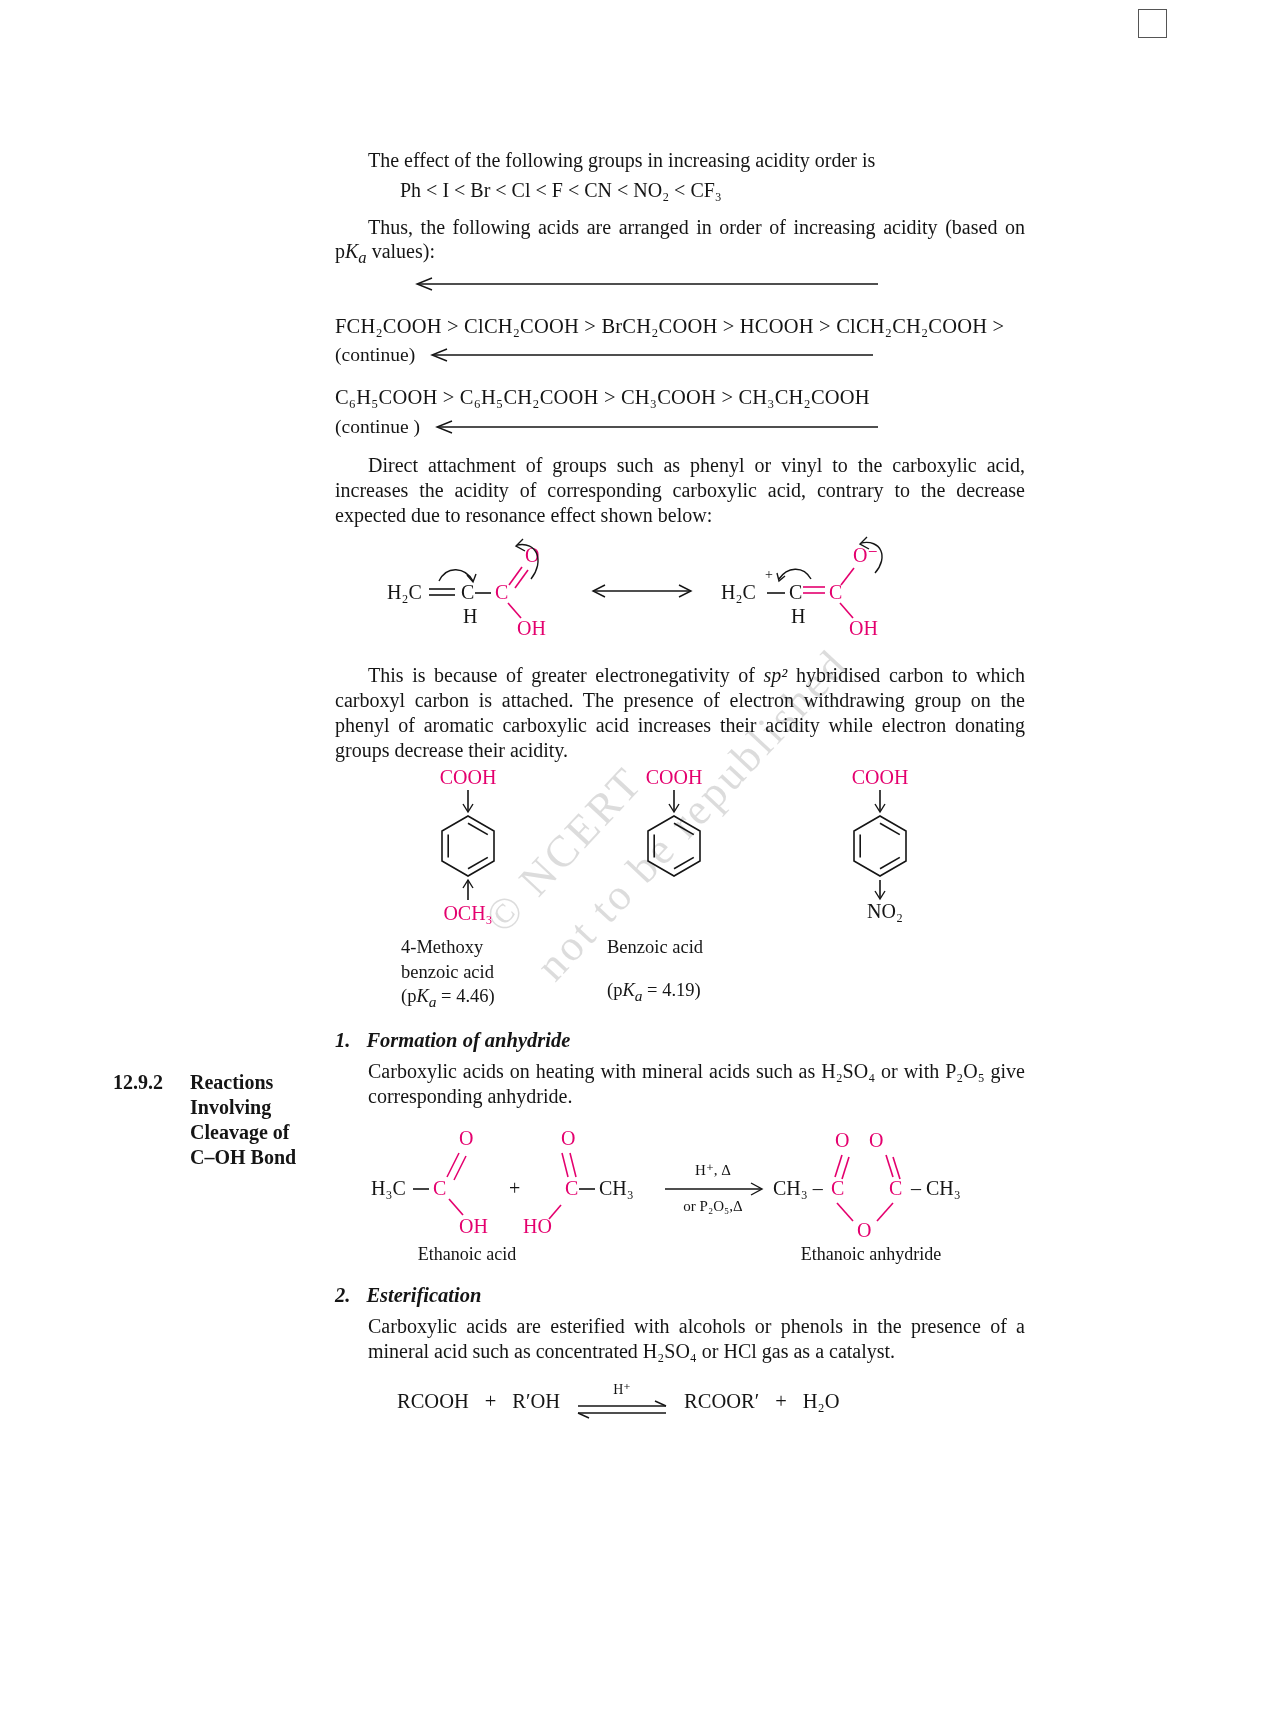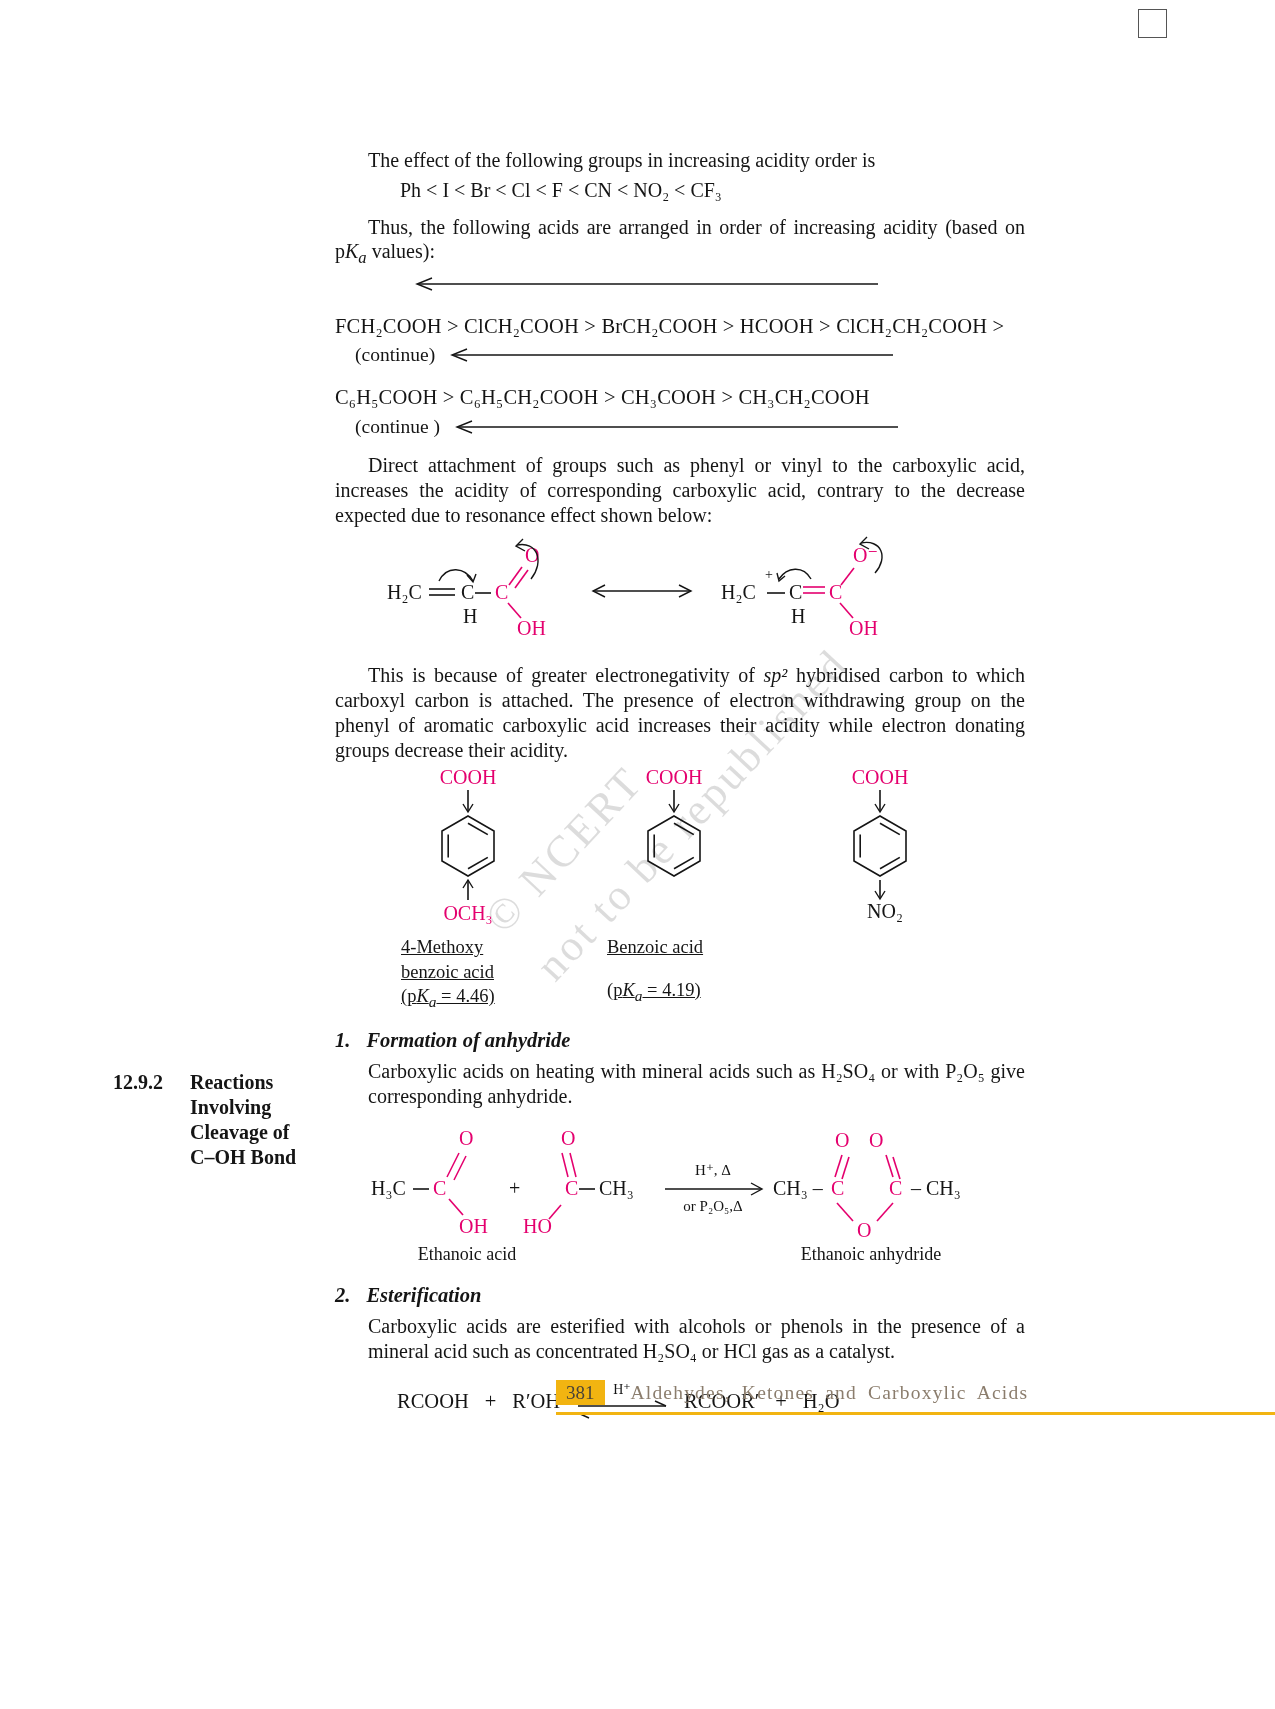--- a/index.html
+++ b/index.html
@@ -17,35 +17,35 @@
   .watermark{
     position:absolute;left:468px;top:902px;transform:rotate(-47deg);transform-origin:0 0;
     font-size:44px;letter-spacing:3px;color:#8f8f8f;opacity:.30;white-space:nowrap;line-height:1.6;
     pointer-events:none;
   }
   .col{position:absolute;left:335px;top:148px;width:690px;font-size:20px;line-height:1.24;}
   .body-p{margin:0;text-align:justify;text-indent:33px;}
   .order-line{margin:5px 0 12px 65px;}
   .series{margin:0;font-size:20.5px;letter-spacing:.2px;white-space:nowrap;}
   .mt14{margin-top:14px;}.mt16{margin-top:16px;}.mt18{margin-top:18px;}.mt10{margin-top:10px;}
-  .arrow-row{display:flex;align-items:center;gap:10px;margin-top:4px;margin-left:20px;}
+  .arrow-row{display:flex;align-items:center;gap:10px;margin-top:4px;}
   .arrow-only{margin:4px 0 0 75px;}
   .continue{font-size:19.5px;}
   svg line,svg path,svg polyline{fill:none;stroke:var(--ink);stroke-width:1.6;}
   svg .thin{stroke-width:1.4;}
   svg .pk{stroke:var(--accent);}
   svg text{fill:var(--ink);stroke:none;font-family:"Liberation Serif","DejaVu Serif",serif;font-size:20px;}
   svg text.pt{fill:var(--accent);}
   svg text.small{font-size:14px;}
   svg text.cond{font-size:15px;}
   svg text.lbl{font-size:18px;}
   .resonance-wrap{margin:8px 0 0 46px;}
   .figures-row{display:flex;gap:44px;margin:6px 0 0 58px;}
   .figure{width:162px;}
-  .caption{font-size:18.5px;line-height:1.22;margin-top:2px;text-decoration:underline;}
+  .caption{font-size:18.5px;line-height:1.22;margin-top:2px;}
   .caption div{margin:0 0 2px 8px;}
   .caption .pka{white-space:nowrap;}
   .caption .gap{margin-top:20px;}
   .section{position:relative;margin-top:14px;}
   .margin-head{
     position:absolute;left:-222px;top:2px;width:216px;display:flex;gap:11px;
     font-weight:bold;font-size:20px;line-height:1.25;margin-top:40px;
   }
   .sec-num{flex:0 0 66px;}
   .sec-title{width:128px;}
@@ -287,19 +287,15 @@
           <line x1="6" y1="31" x2="17" y2="36" class="thin"></line>
         </svg>
         <span>RCOOR′</span>
         <span>+</span>
         <span>H₂O</span>
       </div>
 
     </div>
   </div>
 
-  <div class="footer">
-    <span class="page-num">381</span>
-    <span class="chapter-title">Aldehydes, Ketones and Carboxylic Acids</span>
-  </div>
 
 
 </div>
 
 </body></html>

